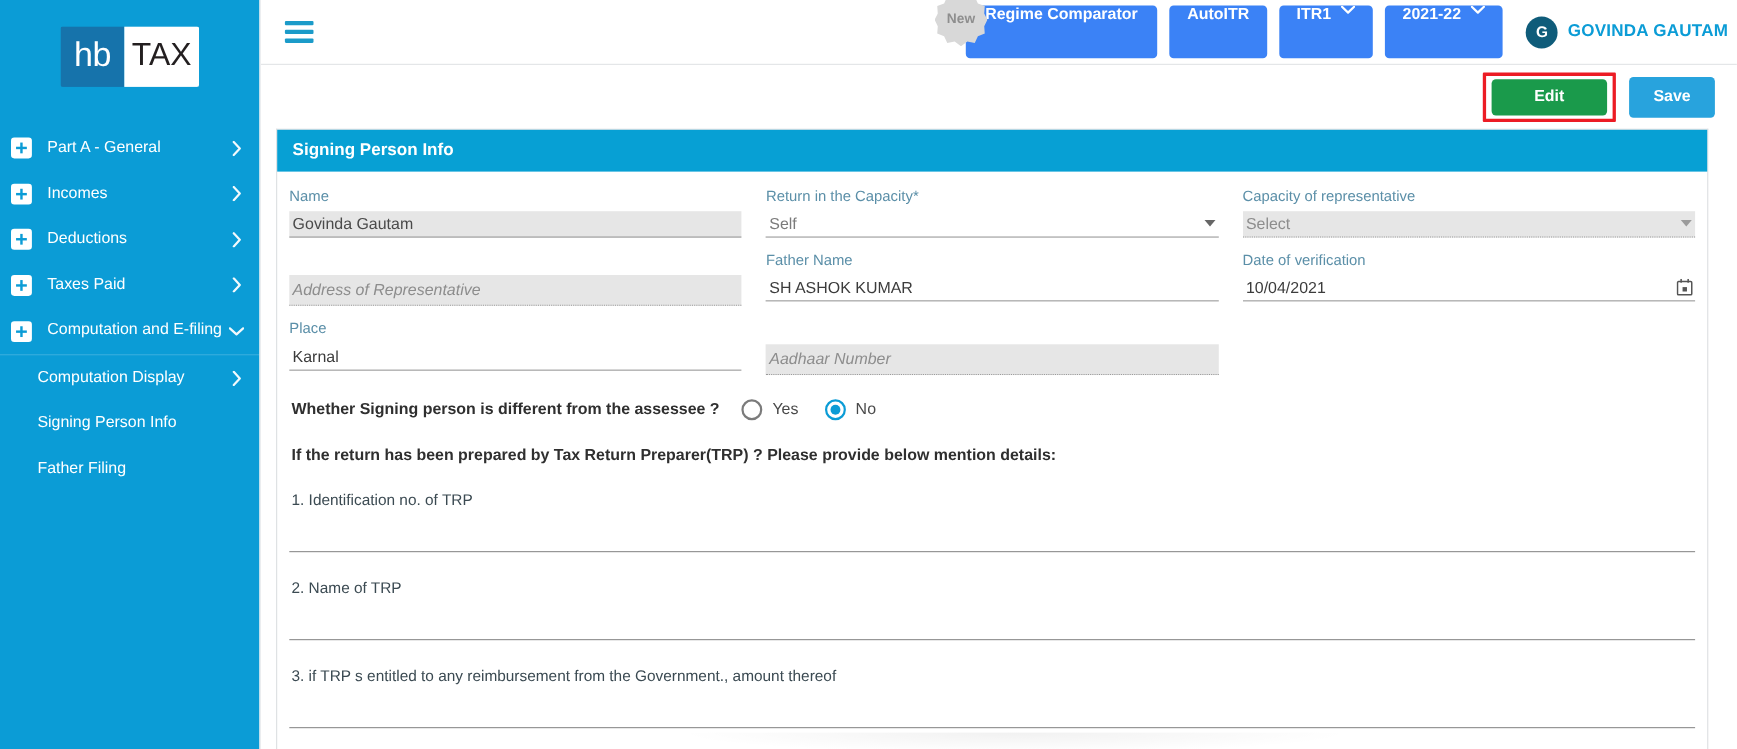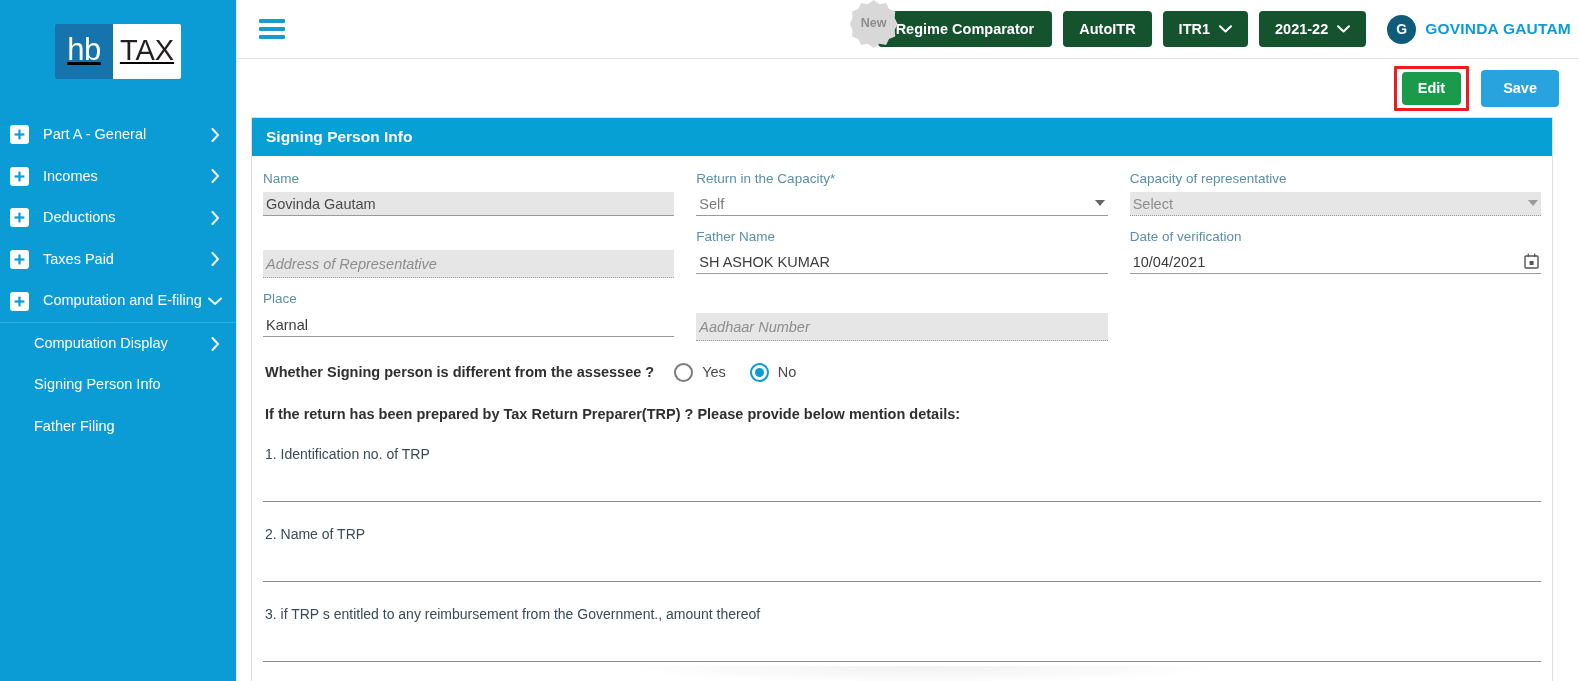--- a/index.html
+++ b/index.html
@@ -16,21 +16,20 @@
   .sidebar {
     width: 236px; min-width: 236px; height: 681px;
     background: #0b9cd6;
     position: relative;
     overflow: hidden;
   }
   .logo-wrap {
     height: 100px;
     display: flex; align-items: center; justify-content: center;
     padding-top: 2px;
-    text-decoration: underline;
   }
   .logo {
     display: flex; height: 55px; width: 126px;
     border-radius: 2px; overflow: hidden;
   }
   .logo-hb {
     background: #1673ab; color: #ffffff;
     width: 58px; display: flex; align-items: center; justify-content: center;
     font-size: 31px; font-weight: 400; letter-spacing: -0.5px;
     padding-bottom: 3px;
@@ -95,26 +94,26 @@
     display: flex; flex-direction: column; justify-content: space-between;
     cursor: pointer; margin-right: auto;
   }
   .hamburger span {
     display: block; height: 4px; border-radius: 1px; background: #1b9bc9;
   }
   .topbar-right {
     display: flex; align-items: center; gap: 11px; position: relative;
   }
   .btn-blue {
-    background: #14532d; color: #ffffff;
+    background: #3b82f6; color: #ffffff;
     border: none; border-radius: 4px;
     font-size: 14.5px; font-weight: 700;
     font-family: "Liberation Sans", sans-serif;
-    padding: 0 16px; height: 36px;
-    display: inline-flex; align-items: center; justify-content: center;
+    padding: 0 16px; height: 48px;
+    display: inline-flex; align-items: flex-start; justify-content: center;
     gap: 9px; cursor: pointer; white-space: nowrap;
   }
   .btn-blue.regime { padding: 0 18px; position: relative; }
   .new-badge {
     position: absolute;
     left: -28px; top: -11px;
     width: 48px; height: 48px;
     background: #d8d8d8;
     color: #8e8e8e;
     font-size: 12.5px; font-weight: 700;
@@ -153,21 +152,21 @@
     border: 3px solid #ec1c24;
     padding: 3px 5px;
     display: inline-flex;
     border-radius: 1px;
   }
   .btn-edit {
     background: #1a9a4b; color: #ffffff;
     border: none; border-radius: 4px;
     font-size: 14.5px; font-weight: 700;
     font-family: "Liberation Sans", sans-serif;
-    height: 33px; padding: 0 16px; cursor: pointer;
+    height: 33px; padding: 0 39px; cursor: pointer;
   }
   .btn-save {
     background: #28a3dd; color: #ffffff;
     border: none; border-radius: 4px;
     font-size: 14.5px; font-weight: 700;
     font-family: "Liberation Sans", sans-serif;
     height: 37px; padding: 0 22px; cursor: pointer;
     margin-right: 6px;
   }
 

